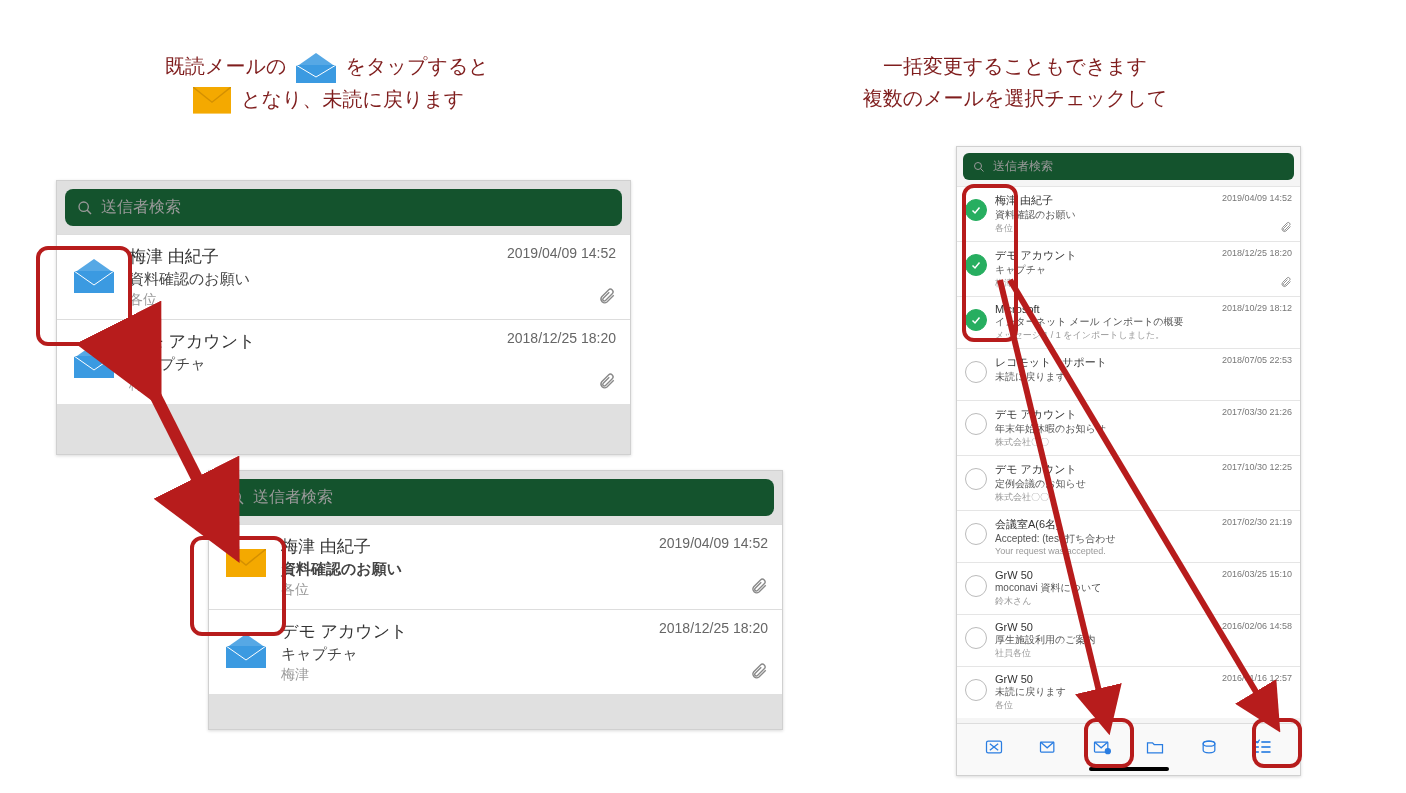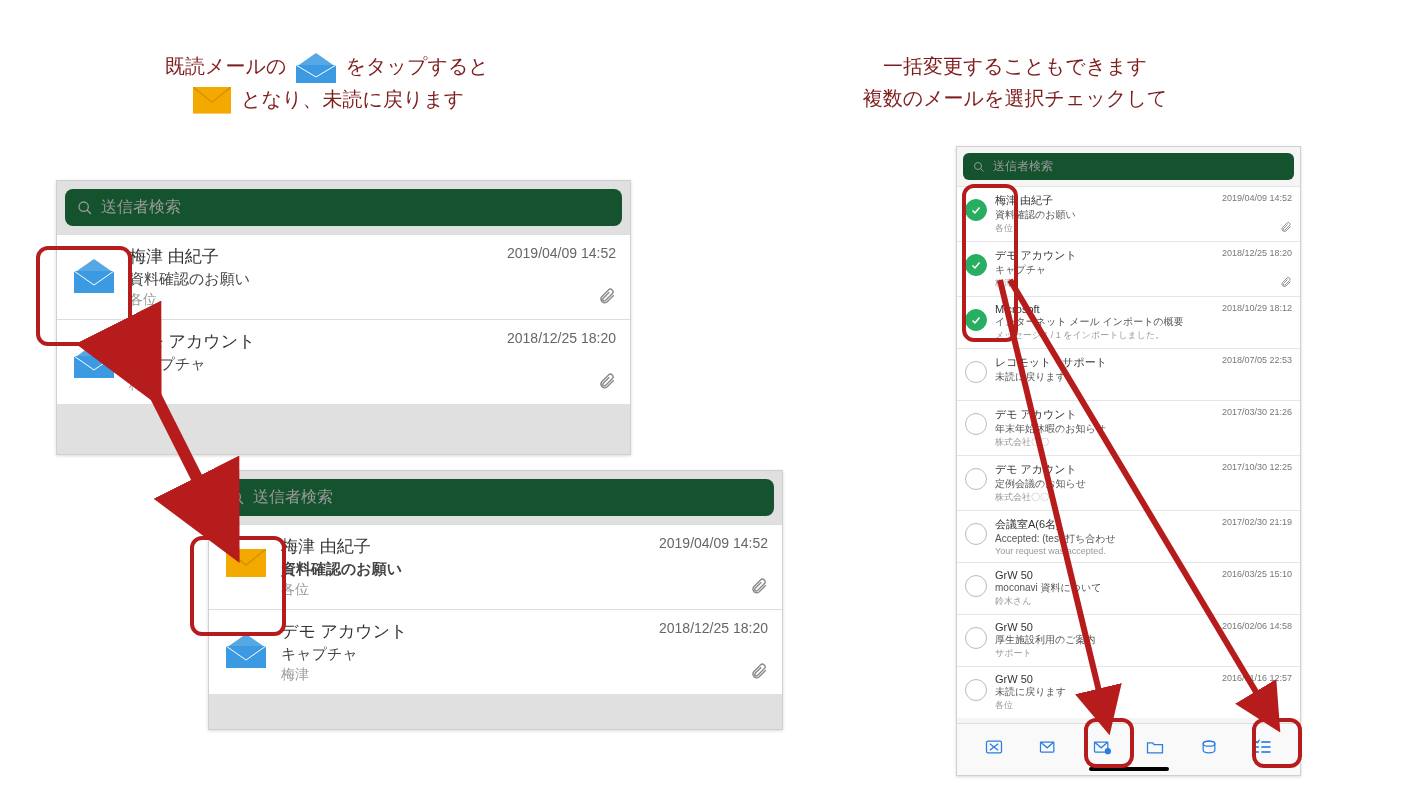--- a/index.html
+++ b/index.html
@@ -343,21 +343,21 @@
           <div class="c-subject">moconavi 資料について</div>
           <div class="c-preview">鈴木さん</div>
         </div>
         <div class="c-date">2016/03/25 15:10</div>
       </div>
       <div class="c-row">
         <div class="c-check"></div>
         <div class="c-content">
           <div class="c-sender">GrW 50</div>
           <div class="c-subject">厚生施設利用のご案内</div>
-          <div class="c-preview">サポート</div>
+          <div class="c-preview">社員各位</div>
         </div>
         <div class="c-date">2016/02/06 14:58</div>
       </div>
       <div class="c-row">
         <div class="c-check"></div>
         <div class="c-content">
           <div class="c-sender">GrW 50</div>
           <div class="c-subject">未読に戻ります</div>
           <div class="c-preview">各位</div>
         </div>

